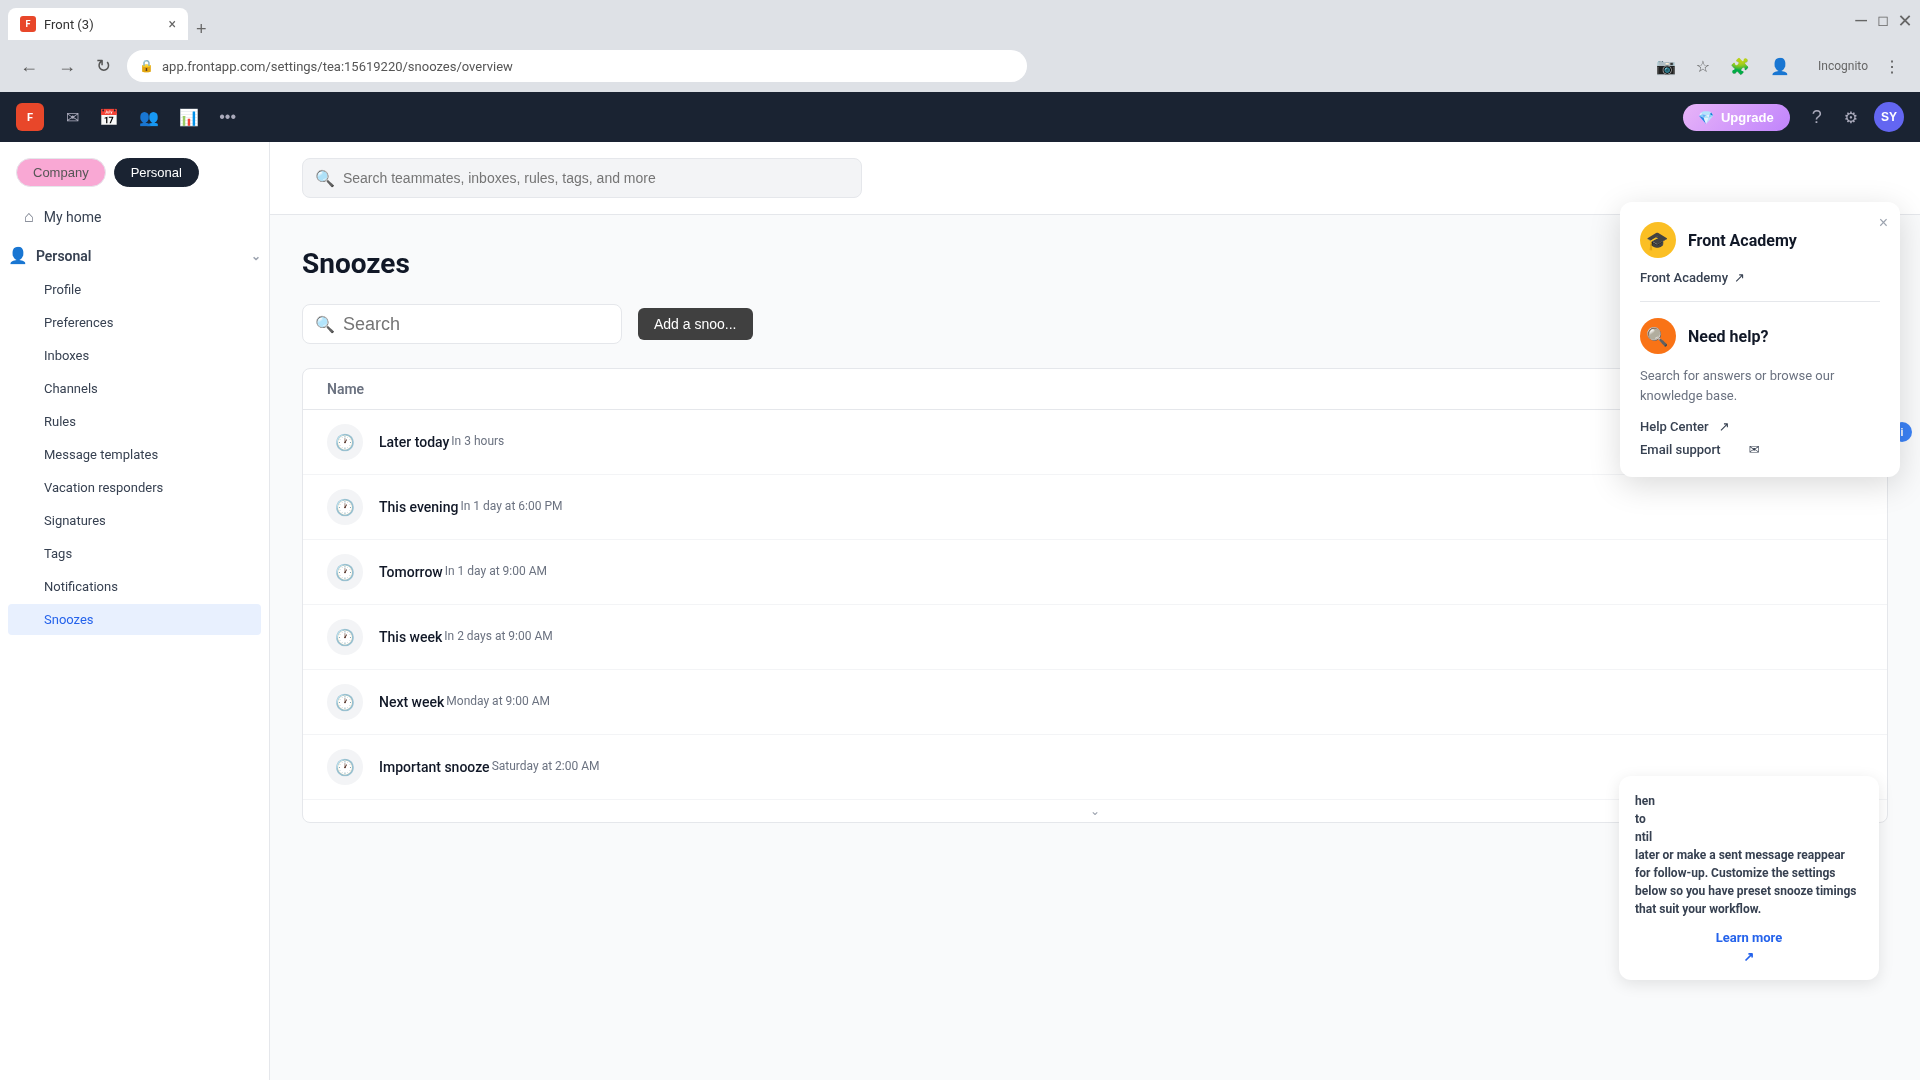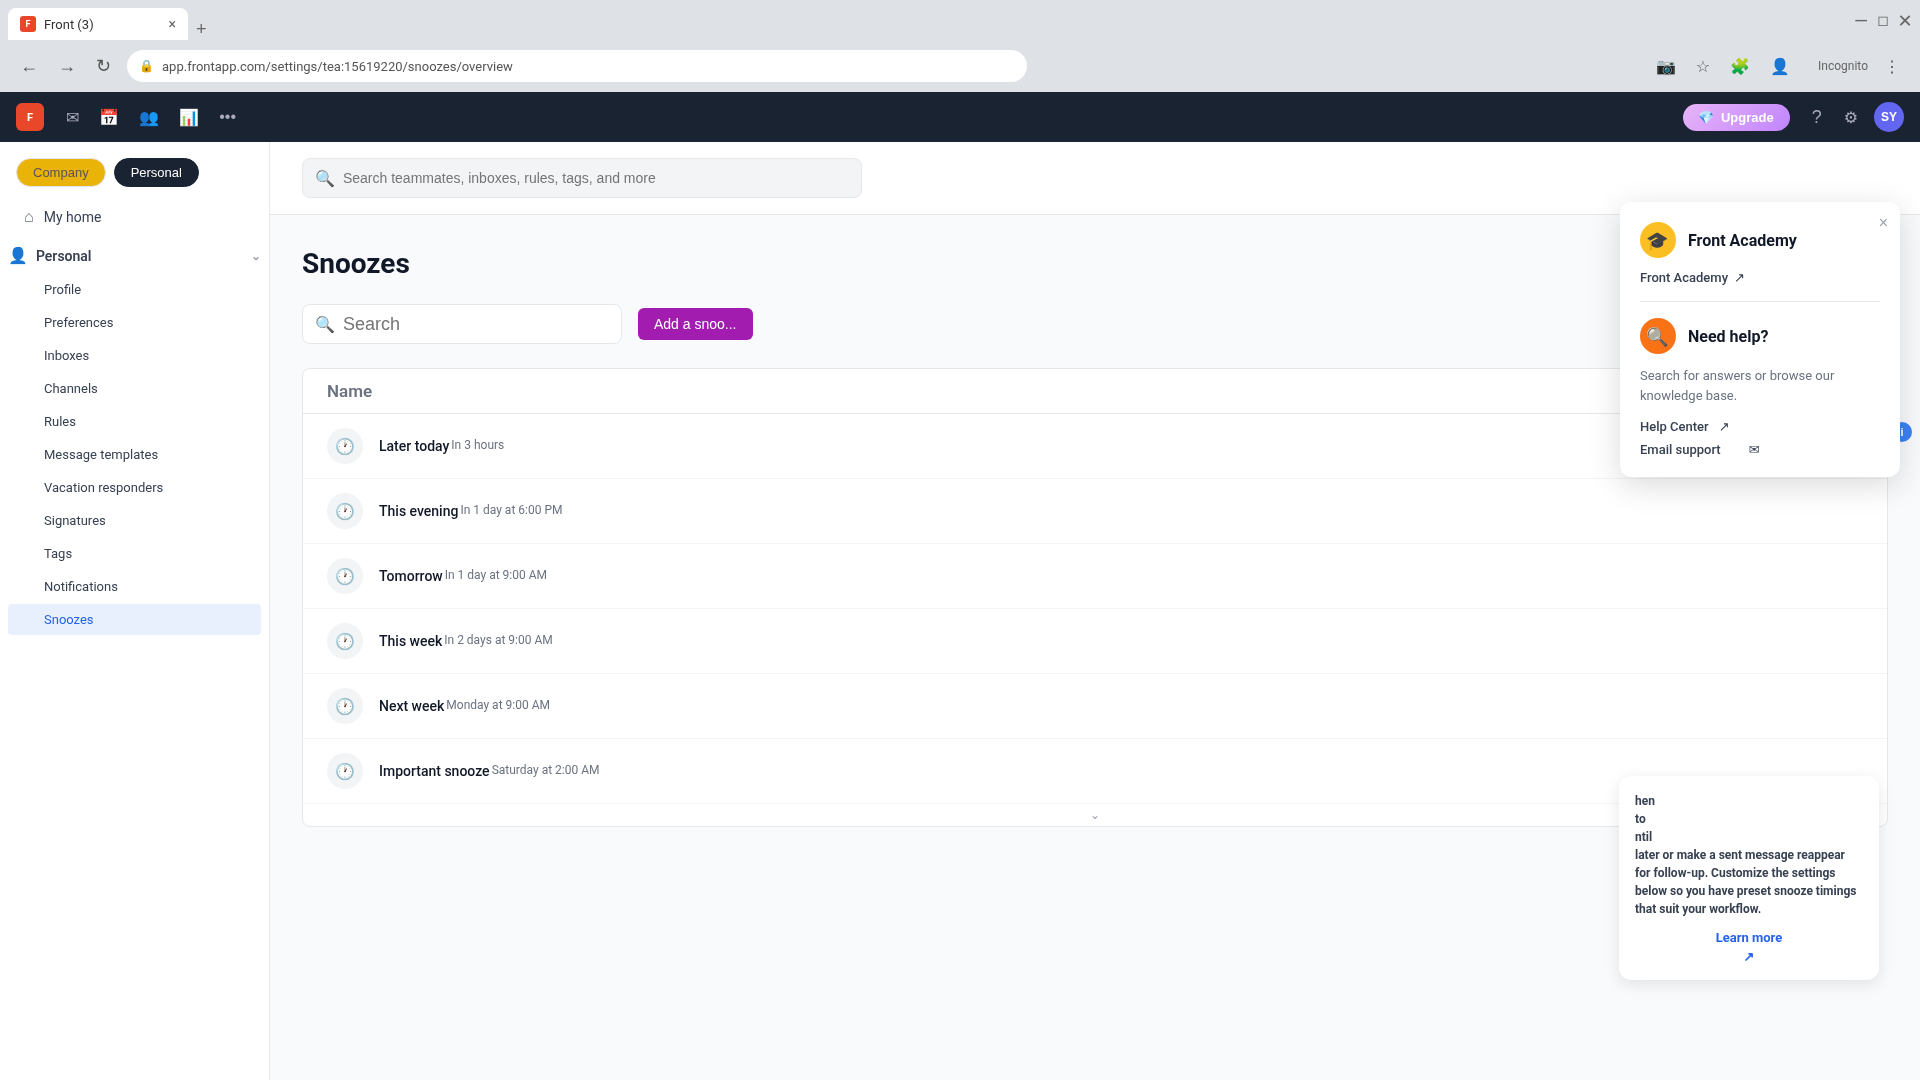--- a/index.html
+++ b/index.html
@@ -36,42 +36,42 @@
     .upgrade-btn { background: linear-gradient(135deg, #e8b4f8, #c084fc); border: none; border-radius: 20px; padding: 6px 16px; font-size: 13px; font-weight: 600; color: #fff; cursor: pointer; display: flex; align-items: center; gap: 6px; }
     .header-avatar-btn { width: 30px; height: 30px; background: #6366f1; border-radius: 50%; border: none; cursor: pointer; color: white; font-size: 12px; font-weight: bold; }
     .header-settings-btn { background: none; border: none; cursor: pointer; color: #aab; font-size: 16px; }
 
     
     .main-layout { display: flex; width: 100%; height: calc(1080px - 142px); }
 
     
     .sidebar { width: 270px; background: #fff; border-right: 1px solid #e5e7eb; display: flex; flex-direction: column; overflow-y: auto; }
     .sidebar-tabs { display: flex; padding: 16px 16px 8px; gap: 8px; }
-    .sidebar-tab { padding: 6px 16px; border-radius: 20px; font-size: 13px; cursor: pointer; border: 1px solid #e5e7eb; background: #eab308; color: #555; }
+    .sidebar-tab { padding: 6px 16px; border-radius: 20px; font-size: 13px; cursor: pointer; border: 1px solid #e5e7eb; background: #f9a8d4; color: #555; }
     .sidebar-tab.active { background: #1a2332; color: white; border-color: #1a2332; }
     .sidebar-item { display: flex; align-items: center; padding: 10px 16px; gap: 10px; cursor: pointer; font-size: 14px; color: #374151; border-radius: 6px; margin: 2px 8px; }
     .sidebar-item-icon { font-size: 16px; color: #6b7280; }
     .sidebar-section-header { display: flex; align-items: center; gap: 8px; padding: 8px 8px; cursor: pointer; font-size: 14px; font-weight: 600; color: #374151; }
     .sidebar-sub-item { padding: 8px 16px 8px 36px; font-size: 13px; color: #374151; cursor: pointer; border-radius: 4px; margin: 1px 8px; }
     .sidebar-sub-item.active { background: #e8f0fe; color: #2563eb; }
     .chevron-icon { margin-left: auto; font-size: 12px; color: #9ca3af; }
 
     
     .content-area { flex: 1; background: #f9fafb; overflow-y: auto; position: relative; }
     .content-header { padding: 16px 32px; display: flex; align-items: center; gap: 16px; border-bottom: 1px solid #e5e7eb; background: white; }
     .search-bar { flex: 1; max-width: 560px; background: #f3f4f6; border: 1px solid #e5e7eb; border-radius: 8px; height: 40px; display: flex; align-items: center; padding: 0 12px; gap: 8px; }
     .search-bar input { background: none; border: none; outline: none; font-size: 14px; color: #374151; width: 100%; }
     .content-body { padding: 32px; }
     .page-title { font-size: 28px; font-weight: 700; color: #111827; margin-bottom: 24px; }
     .snooze-search-row { display: flex; align-items: center; gap: 16px; margin-bottom: 24px; }
     .snooze-search { background: white; border: 1px solid #e5e7eb; border-radius: 8px; height: 40px; display: flex; align-items: center; padding: 0 12px; gap: 8px; width: 320px; }
     .snooze-search input { background: none; border: none; outline: none; font-size: 14px; color: #374151; }
-    .add-snooze-btn { background: #a21caf; color: white; border: none; border-radius: 6px; padding: 8px 16px; font-size: 14px; font-weight: 500; cursor: pointer; }
+    .add-snooze-btn { background: #404040; color: white; border: none; border-radius: 6px; padding: 8px 16px; font-size: 14px; font-weight: 500; cursor: pointer; }
     .snooze-table { background: white; border: 1px solid #e5e7eb; border-radius: 8px; overflow: hidden; }
-    .snooze-table-header { padding: 12px 24px; font-size: 17px; font-weight: 600; color: #6b7280; border-bottom: 1px solid #e5e7eb; }
+    .snooze-table-header { padding: 12px 24px; font-size: 14px; font-weight: 600; color: #6b7280; border-bottom: 1px solid #e5e7eb; }
     .snooze-row { display: flex; align-items: center; padding: 14px 24px; gap: 16px; border-bottom: 1px solid #f3f4f6; }
     .snooze-row:last-child { border-bottom: none; }
     .snooze-icon { width: 36px; height: 36px; background: #f3f4f6; border-radius: 50%; display: flex; align-items: center; justify-content: center; font-size: 16px; flex-shrink: 0; }
     .snooze-info { display: flex; flex-direction: row; gap: 2px; }
     .snooze-name { font-size: 14px; font-weight: 500; color: #111827; }
     .snooze-time { font-size: 12px; color: #6b7280; }
 
     
     .popup-overlay { position: absolute; top: 0; left: 0; right: 0; bottom: 0; pointer-events: none; }
     .front-academy-popup { position: absolute; top: 60px; right: 20px; width: 280px; background: white; border-radius: 12px; box-shadow: 0 8px 32px rgba(0,0,0,0.15); padding: 20px; pointer-events: all; z-index: 100; }

